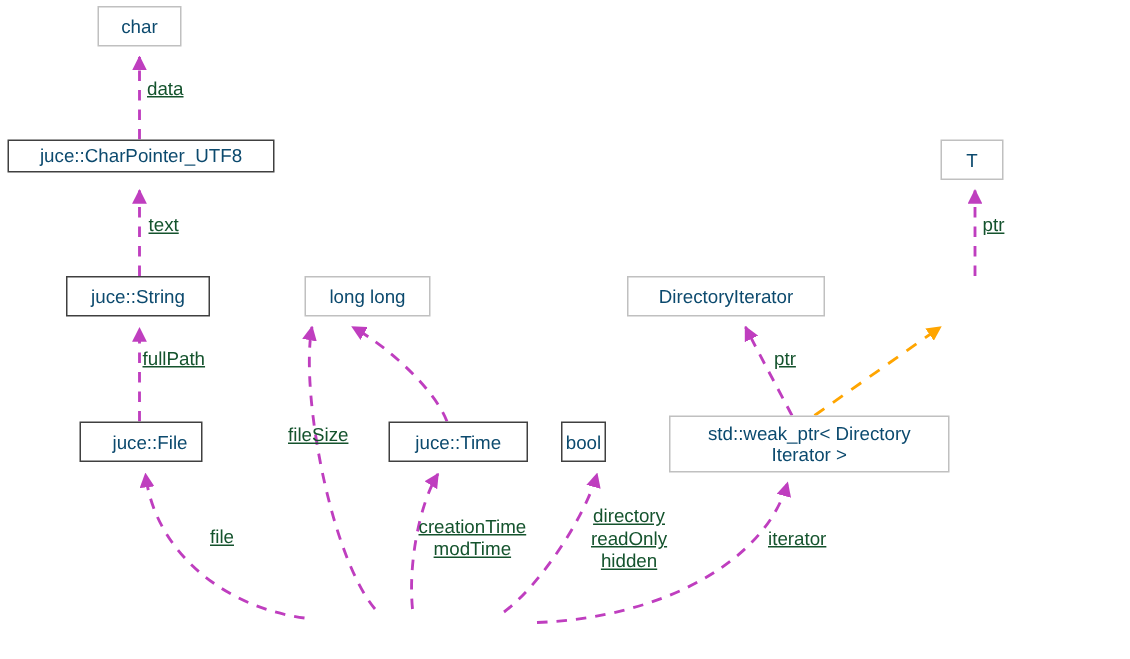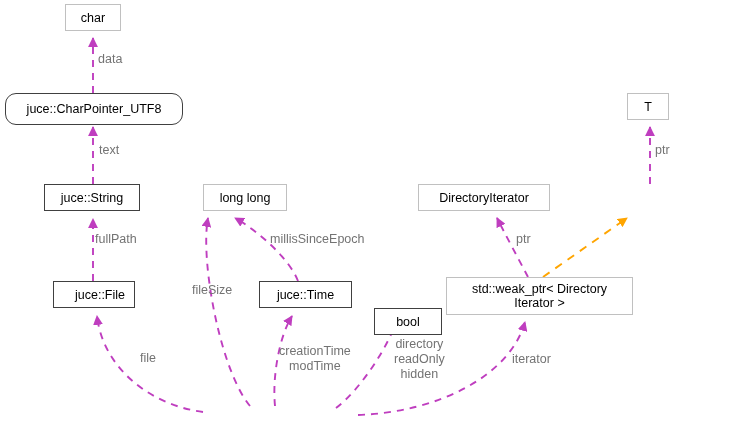--- a/index.html
+++ b/index.html
@@ -25,43 +25,44 @@
   }
   .uml-node {
     position: absolute;
     box-sizing: border-box;
     display: flex;
     align-items: center;
     justify-content: center;
     text-align: center;
     background: #ffffff;
     font-size: 12.5px;
-    color: #000000;
+    color: #0c4a6e;
     line-height: 14px;
     white-space: pre-line;
     z-index: 3;
   }
   .uml-node.plain {
     border: 1px solid #c0c0c0;
   }
   .uml-node.klass {
     border: 1.6px solid #404040;
   }
   .uml-node.current {
     border: 1.6px solid #404040;
     background: #bfbfbf;
   }
   .edge-label {
     position: absolute;
     font-size: 12.5px;
-    color: #737373;
+    color: #14532d;
     line-height: 15px;
     white-space: pre-line;
     z-index: 4;
     background: transparent;
+    text-decoration: underline;
   }
   .edge-label.ctr { text-align: center; }
   .edge-label.lft { text-align: left; }
 </style>
 </head>
 <body>
 
 <div id="diagram-root">
 
   <svg id="edge-layer" viewBox="0 0 753 439" width="753" height="439" xmlns="http://www.w3.org/2000/svg">
@@ -88,50 +89,49 @@
       <path d="M 528 277 C 518 258, 504 232, 497 218" marker-end="url(#arrow-purple)"></path>
     </g>
 
     <g stroke="#ffa500" stroke-width="1.9" fill="none" stroke-dasharray="8,7">
       <path d="M 543 277 L 627 218" marker-end="url(#arrow-orange)"></path>
     </g>
   </svg>
 
   <div class="uml-node plain" style="left:65px;  top:4px;   width:56px;  height:27px;">char</div>
 
-  <div class="uml-node klass" style="left:5px;   top:93px;  width:178px; height:32px;border-radius:11px;">juce::CharPointer_UTF8</div>
+  <div class="uml-node klass" style="left:5px;   top:93px;  width:178px; height:22px;">juce::CharPointer_UTF8</div>
 
   <div class="uml-node plain" style="left:627px; top:93px;  width:42px;  height:27px;">T</div>
 
   <div class="uml-node klass" style="left:44px;  top:184px; width:96px;  height:27px;">juce::String</div>
 
   <div class="uml-node plain" style="left:175px; top:184px; width:84px;  height:27px;margin-left:28px;">long long</div>
 
   <div class="uml-node plain" style="left:418px; top:184px; width:132px; height:27px;">DirectoryIterator</div>
 
 
   <div class="uml-node klass" style="left:53px;  top:281px; width:82px;  height:27px;padding-left:12px;">juce::File</div>
 
   <div class="uml-node klass" style="left:259px; top:281px; width:93px;  height:27px;">juce::Time</div>
 
-  <div class="uml-node klass" style="left:374px; top:281px; width:68px;  height:27px;margin-top:27px;">bool</div>
+  <div class="uml-node klass" style="left:374px; top:281px; width:30px;  height:27px;">bool</div>
 
   <div class="uml-node plain" style="left:446px; top:277px; width:187px; height:38px;">std::weak_ptr&lt; Directory
 Iterator &gt;</div>
 
 
   <div class="edge-label lft" style="left:98px;  top:52px;">data</div>
 
   <div class="edge-label lft" style="left:99px;  top:143px;">text</div>
 
   <div class="edge-label lft" style="left:655px; top:143px;">ptr</div>
 
   <div class="edge-label lft" style="left:95px;  top:232px;">fullPath</div>
 
-  <div class="edge-label lft" style="left:270px; top:232px;">millisSinceEpoch</div>
 
   <div class="edge-label lft" style="left:516px; top:232px;">ptr</div>
 
 
   <div class="edge-label lft" style="left:192px; top:283px;">fileSize</div>
 
   <div class="edge-label lft" style="left:140px; top:351px;">file</div>
 
   <div class="edge-label ctr" style="left:279px; top:344px;">creationTime
 modTime</div>

